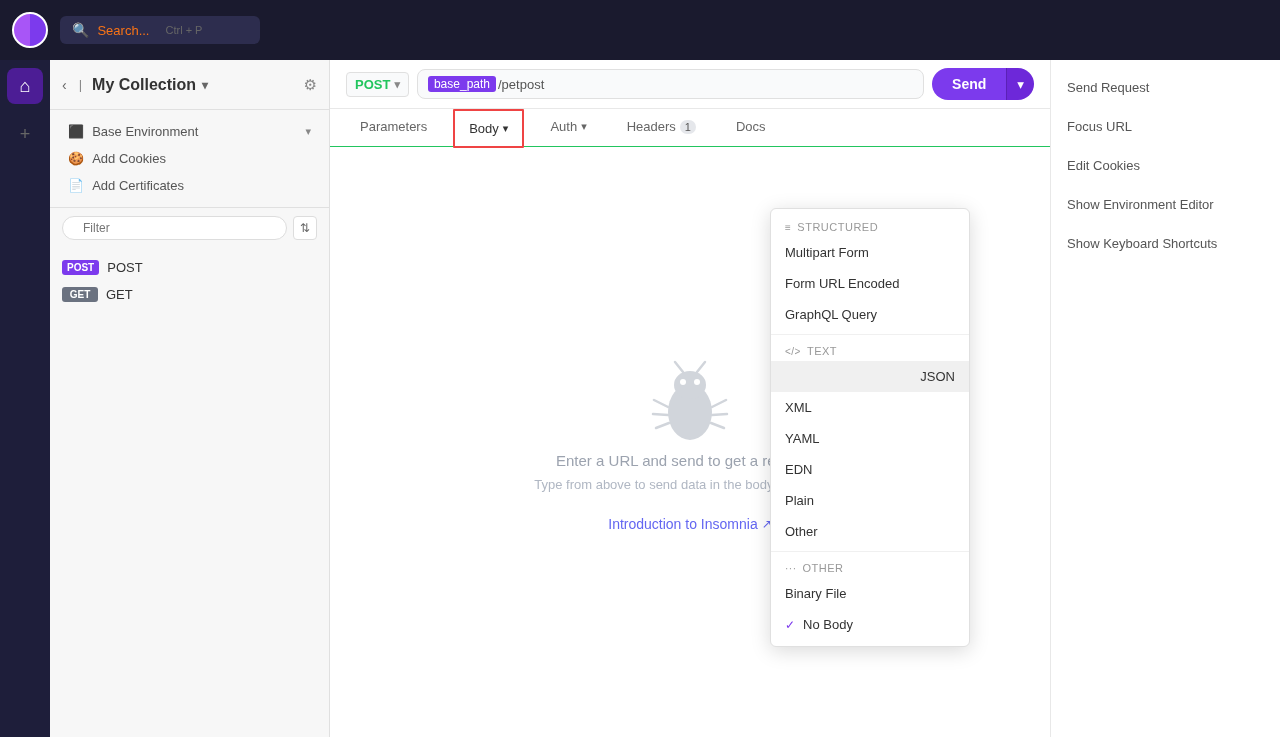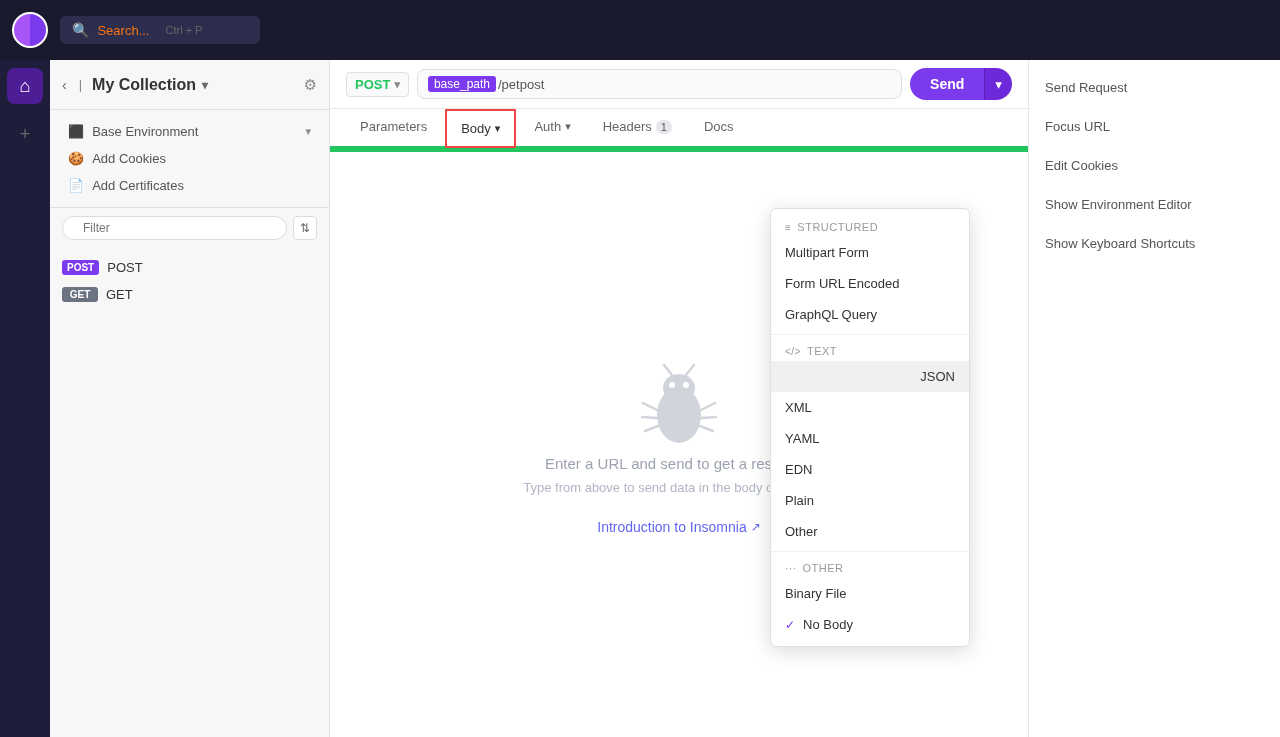--- a/index.html
+++ b/index.html
@@ -228,23 +228,23 @@
       padding: 8px 10px;
       cursor: pointer;
       border-left: 1px solid #5b21b6;
     }
 
     
     .tabs-bar {
       display: flex;
       align-items: center;
       padding: 0 16px;
-      border-bottom: 6px solid #22c55e;
-      background: #fff;
-      gap: 4px;
+      border-bottom: 1px solid #22c55e;
+      background: #fff;
+      gap: 12px;
     }
     .tab-item {
       padding: 10px 14px;
       font-size: 13px;
       color: #666;
       cursor: pointer;
       border-bottom: 2px solid transparent;
       display: flex;
       align-items: center;
       gap: 4px;
@@ -333,21 +333,21 @@
       font-size: 14px;
       margin-top: 24px;
       cursor: pointer;
       display: flex;
       align-items: center;
       gap: 4px;
     }
 
     
     .shortcuts-panel {
-      width: 252px;
+      width: 230px;
       background: #fff;
       border-left: 1px solid #e8e8e8;
       padding: 20px 16px;
       display: flex;
       flex-direction: column;
       gap: 24px;
       flex-shrink: 0;
     }
     .shortcut-item {
       font-size: 13px;

